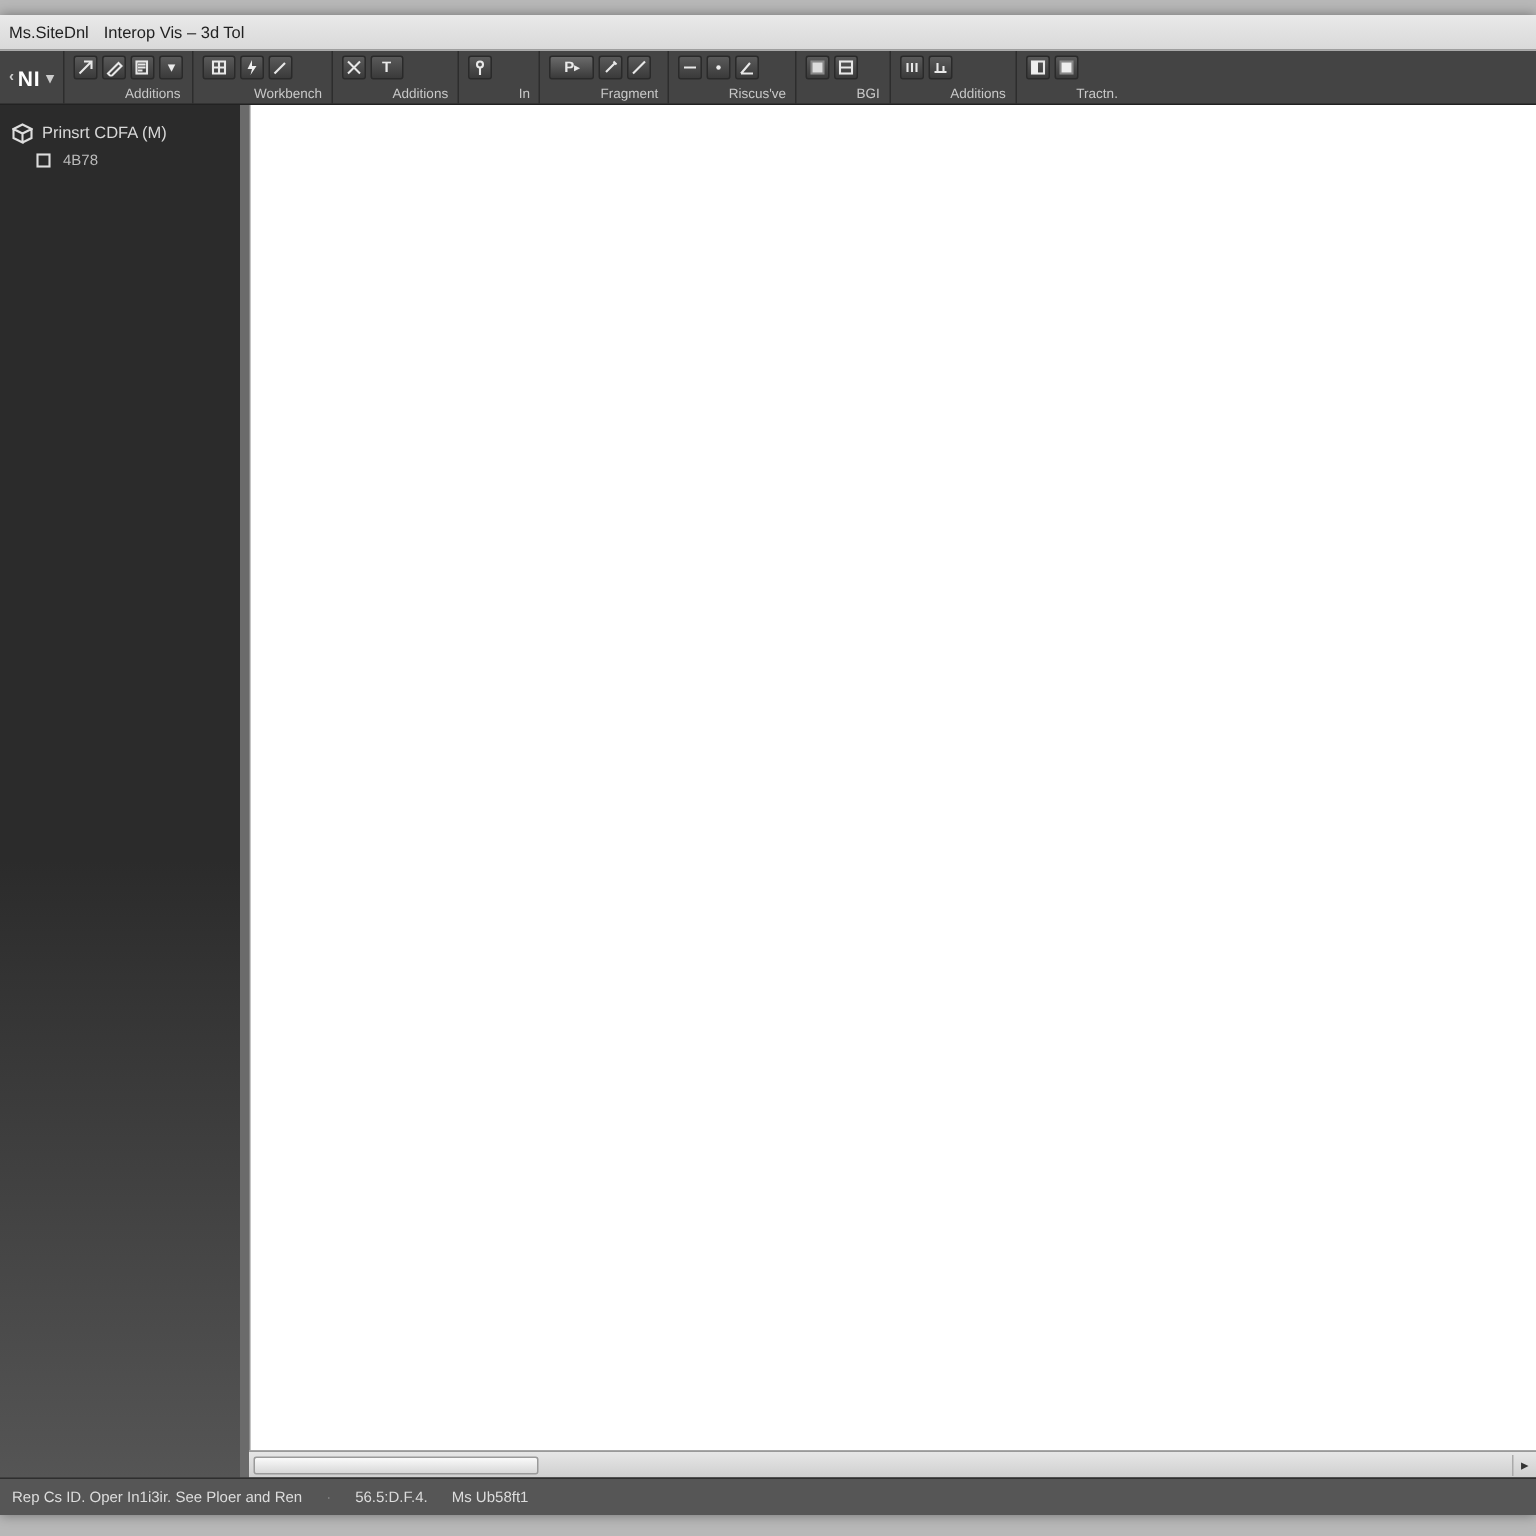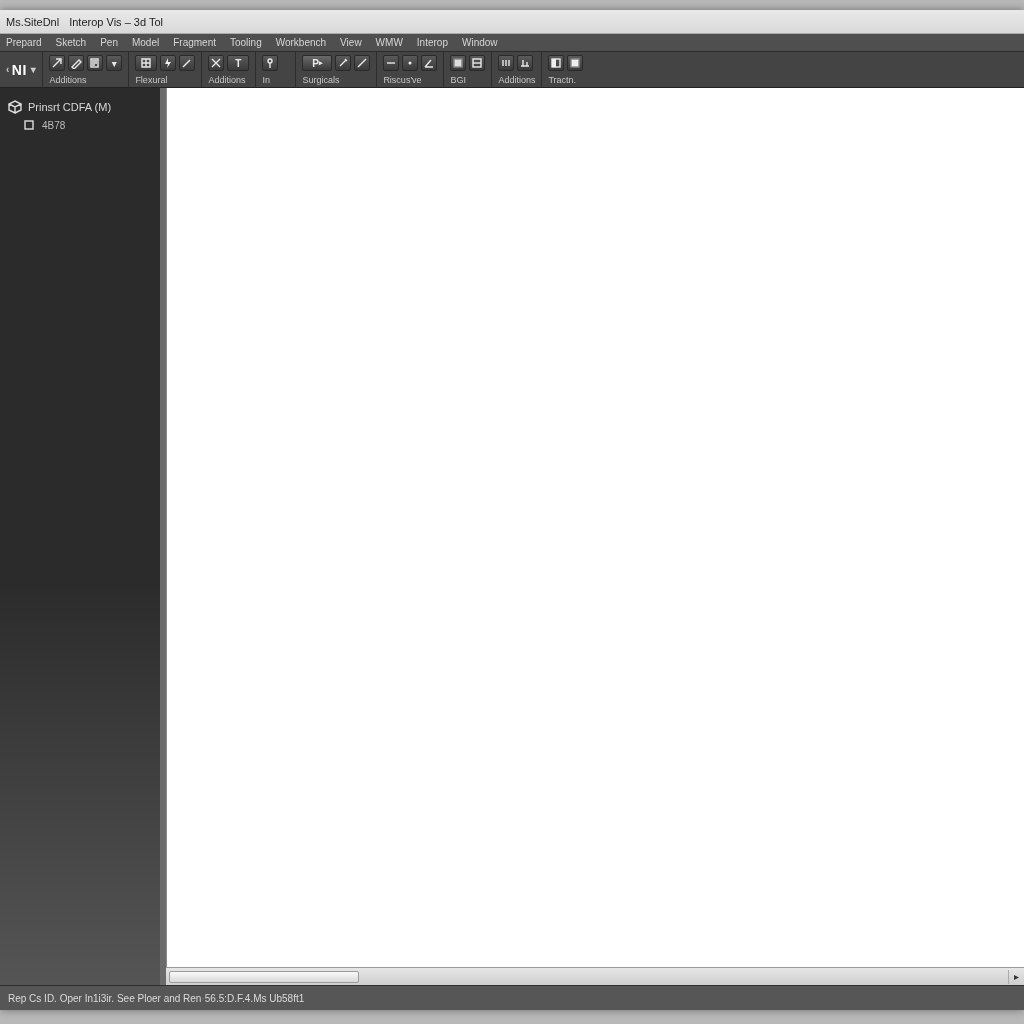--- a/index.html
+++ b/index.html
@@ -42,21 +42,21 @@
   .ribbon .brand .chev { font-size: 10px; color: #ccc; margin-left:2px;}
   .ribbon .group {
     display: flex; flex-direction: column; justify-content: space-between;
     border-left: 1px solid #2d2d2d; padding: 2px 6px 1px 6px; min-width: 40px;
   }
   .ribbon .group .row {
     display: flex; gap: 3px; align-items: center; height: 18px;
   }
   .ribbon .group .lbl {
     font-size: 9px; color: #c8c8c8; text-align: left; white-space: nowrap;
-    height: 12px; line-height: 12px;
+    height: 12px; line-height: 12px; margin-left: 34px;
   }
   .rbtn {
     width: 16px; height: 16px; display:flex; align-items:center; justify-content:center;
     background: linear-gradient(#5a5a5a,#3a3a3a); border:1px solid #2a2a2a; border-radius:2px;
     color:#eaeaea; font-size:10px; cursor:default;
   }
   .rbtn.wide { width: 22px; }
   .rbtn.xl { width: 30px; font-weight:bold; background: linear-gradient(#6a6a6a,#3a3a3a); }
   .rbtn svg { width:12px; height:12px; stroke:#e8e8e8; stroke-width:1.4; fill:none; }
 
@@ -83,48 +83,35 @@
   }
   .hscroll .track { flex:1; }
   .hscroll .arrow {
     width:16px; height:14px; display:flex; align-items:center; justify-content:center;
     color:#333; font-size:10px; border-left:1px solid #aaa;
   }
 
   
   .statusbar {
     height: 20px; background: #565656; color:#dcdcdc; font-size:10px;
-    display:flex; align-items:center; gap: 0; padding: 12px 8px;
+    display:flex; align-items:center; gap: 16px; padding: 12px 8px;
     border-top:1px solid #2f2f2f;
   }
   .statusbar .sep { color:#888; }
 </style>
 </head>
 <body>
 
 <div class="window">
 
   <div class="titlebar">
     <span class="seg">Ms.SiteDnl</span>
     <span class="seg">Interop Vis – 3d Tol</span>
   </div>
 
-  <div class="menubar">
-    <span>Prepard</span>
-    <span>Sketch</span>
-    <span>Pen</span>
-    <span>Model</span>
-    <span>Fragment</span>
-    <span>Tooling</span>
-    <span>Workbench</span>
-    <span>View</span>
-    <span>WMW</span>
-    <span>Interop</span>
-    <span>Window</span>
-  </div>
 
   <div class="ribbon">
     <div class="brand">
       <span class="chev">‹</span>
       <span>NI</span>
       <span class="chev">▾</span>
     </div>
 
     <div class="group">
       <div class="row">
@@ -160,21 +147,21 @@
             <svg viewBox="0 0 12 12">
               <path d="M6 1 L3 7 H6 L5 11 L9 5 H6 Z" fill="#eee" stroke="none"></path>
             </svg>
           </div>
         <div class="rbtn">
             <svg viewBox="0 0 12 12">
               <path d="M2 10 L9 3"></path>
             </svg>
           </div>
       </div>
-      <div class="lbl">Flexural</div>
+      <div class="lbl">Workbench</div>
     </div>
 
     <div class="group">
       <div class="row">
         <div class="rbtn">
             <svg viewBox="0 0 12 12">
               <path d="M2 2 L10 10 M10 2 L2 10"></path>
             </svg>
           </div>
         <div class="rbtn wide" style="font-weight:bold">T</div>
@@ -201,21 +188,21 @@
             <svg viewBox="0 0 12 12">
               <path d="M3 9 L9 3 M8 2 L10 4"></path>
             </svg>
           </div>
         <div class="rbtn">
             <svg viewBox="0 0 12 12">
               <path d="M2 10 L10 2"></path>
             </svg>
           </div>
       </div>
-      <div class="lbl">Surgicals</div>
+      <div class="lbl">Fragment</div>
     </div>
 
     <div class="group">
       <div class="row">
         <div class="rbtn">
             <svg viewBox="0 0 12 12">
               <path d="M2 6 H10"></path>
             </svg>
           </div>
         <div class="rbtn">

